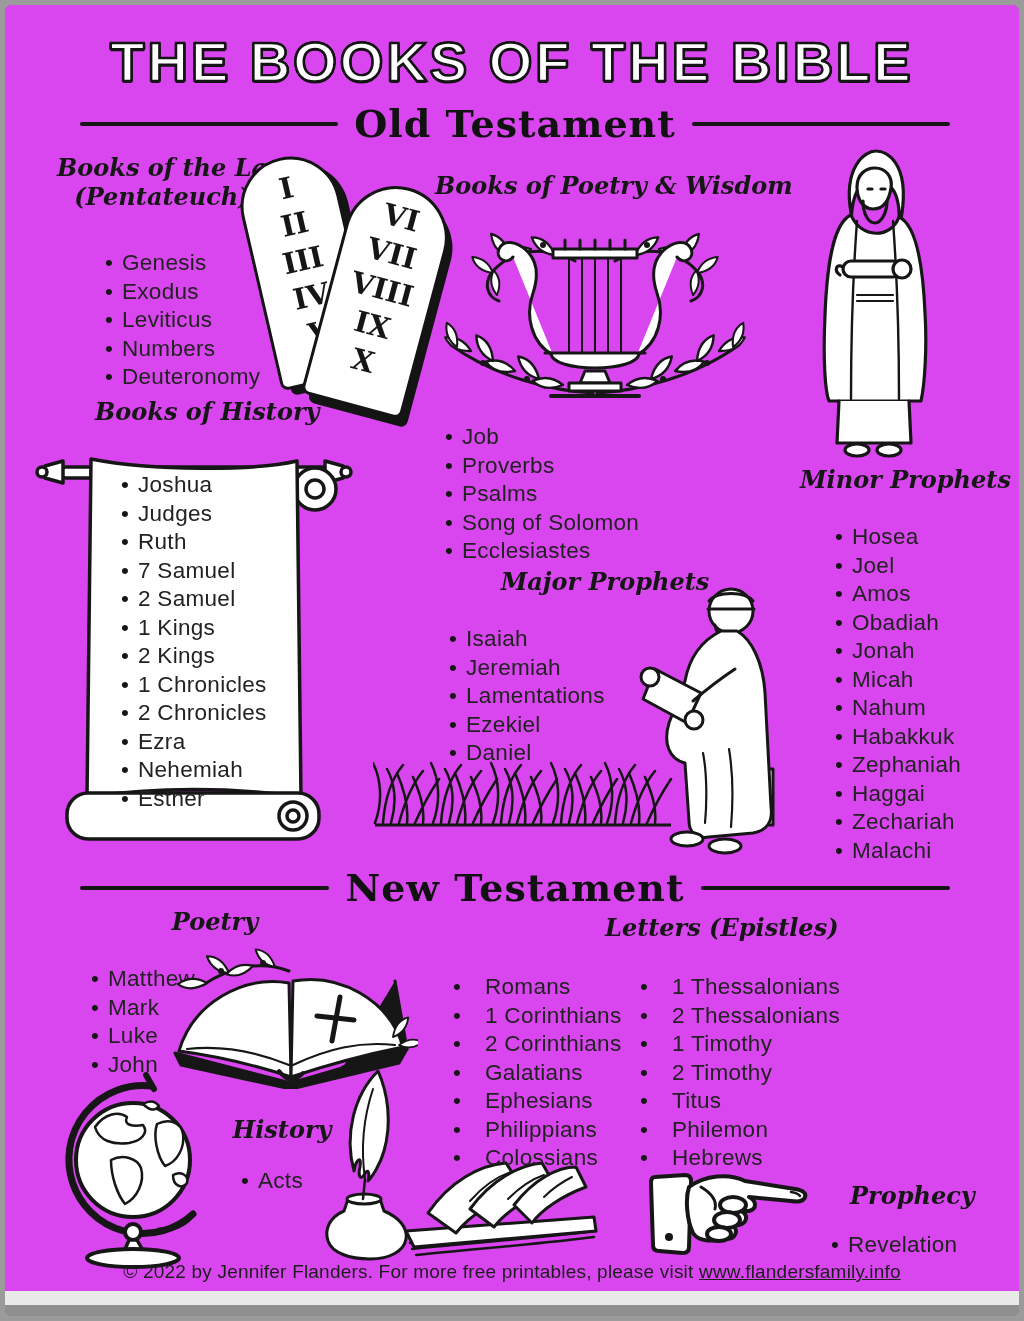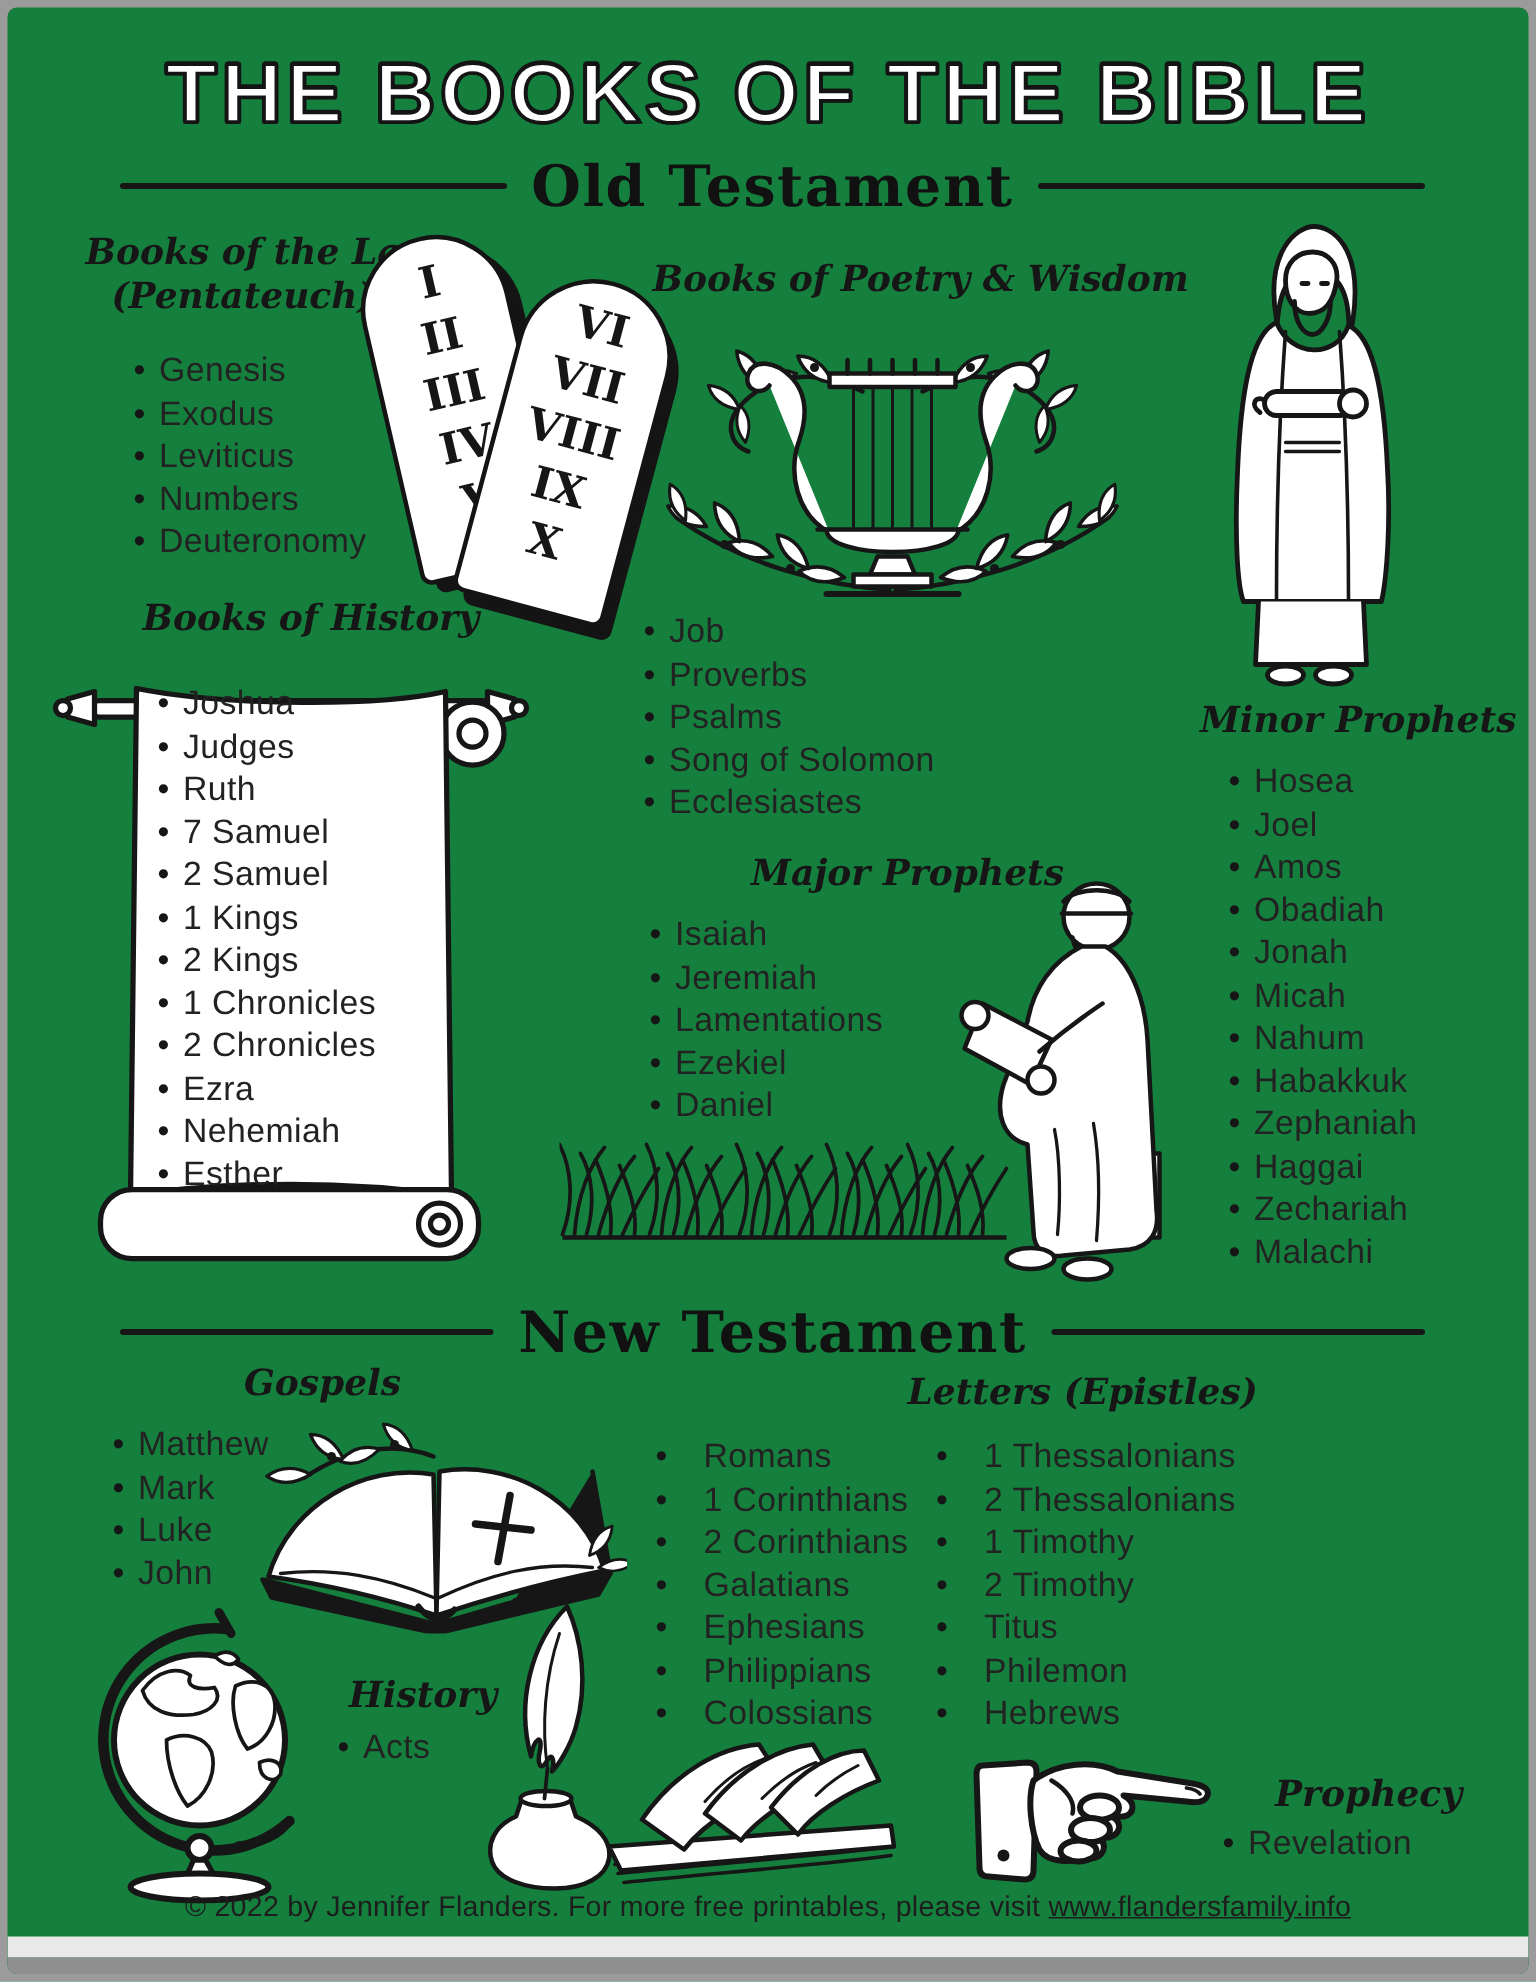--- a/index.html
+++ b/index.html
@@ -1,34 +1,34 @@
 <!DOCTYPE html>
 <html><head>
 <meta charset="utf-8">
 <style>
   html,body{margin:0;padding:0;}
   .frame{width:1024px;height:1321px;background:#9b9b9b;box-sizing:border-box;padding:5px;position:relative;font-family:"Liberation Sans",sans-serif;}
-  .page{position:relative;width:100%;height:100%;background:#15803d;border-radius:6px;overflow:hidden;color:#161616;}
+  .page{position:relative;width:100%;height:100%;background:#d946ef;border-radius:6px;overflow:hidden;color:#161616;}
   .abs{position:absolute;}
 
   
   .title{position:absolute;top:24px;left:0;right:0;text-align:center;font-weight:700;font-size:56px;letter-spacing:3px;white-space:nowrap;color:#ffffff;
     -webkit-text-stroke:2.3px #141414;
     text-shadow:1.5px 0 #141414,-1.5px 0 #141414,0 1.5px #141414,0 -1.5px #141414,1px 1px #141414,-1px -1px #141414,1px -1px #141414,-1px 1px #141414;}
 
   
   .testament{position:absolute;left:75px;width:870px;display:flex;align-items:center;gap:16px;justify-content:flex-end;}
   .testament .line{flex:1;height:4px;background:#161616;border-radius:2px;}
   .testament .label{font-family:"DejaVu Serif",serif;font-weight:700;font-size:38px;letter-spacing:1px;color:#111;white-space:nowrap;}
 
   
   .script{position:absolute;font-family:"DejaVu Serif",serif;font-style:italic;font-weight:700;font-size:24px;color:#161616;text-align:center;white-space:nowrap;}
 
   
-  ul.books{list-style:none;margin:0;padding:0;position:absolute;}
+  ul.books{list-style:none;margin:16px;padding:0;position:absolute;}
   ul.books li{position:relative;padding-left:17px;font-size:22.5px;line-height:28.5px;color:#222;letter-spacing:.3px;white-space:nowrap;}
   ul.books li::before{content:"\2022";position:absolute;left:0;top:0;color:#161616;}
   ul.books.wide li{padding-left:36px;}
   ul.books.wide li::before{left:4px;}
 
   
   .tablet{position:absolute;background:#fff;border:3.5px solid #141414;border-radius:52px 52px 8px 8px;box-shadow:8px 8px 0 -1px #141414;box-sizing:border-box;}
   .tablet ul{list-style:none;margin:10px 0 0 0;padding:0;text-align:center;font-family:"DejaVu Serif",serif;font-size:29px;line-height:1.28;color:#161616;font-weight:700;}
   .t-back{left:250px;top:150px;width:100px;height:228px;transform:rotate(-13deg);z-index:1;}
   .t-front{left:323px;top:179px;width:104px;height:226px;transform:rotate(15deg);z-index:2;}
@@ -251,21 +251,21 @@
         <li>Nehemiah</li>
         <li>Esther</li>
       </ul>
 
   <div class="testament" style="top:860px;">
     <div class="line"></div>
     <div class="label">New Testament</div>
     <div class="line"></div>
   </div>
 
-  <div class="script" style="left:150px;top:902px;width:120px;">Gospels</div>
+  <div class="script" style="left:150px;top:902px;width:120px;">Poetry</div>
   <ul class="books" style="left:70px;top:944px;">
         <li>Matthew</li>
         <li>Mark</li>
         <li>Luke</li>
         <li>John</li>
       </ul>
 
   <svg class="abs" style="left:158px;top:936px;" width="255" height="148" viewBox="0 0 255 148">
     <g stroke="#161616" stroke-width="3" fill="#ffffff" stroke-linecap="round" stroke-linejoin="round">
       <path d="M12,112 L128,142 L244,108 L236,122 L128,148 L18,124 Z" fill="#161616"></path>

